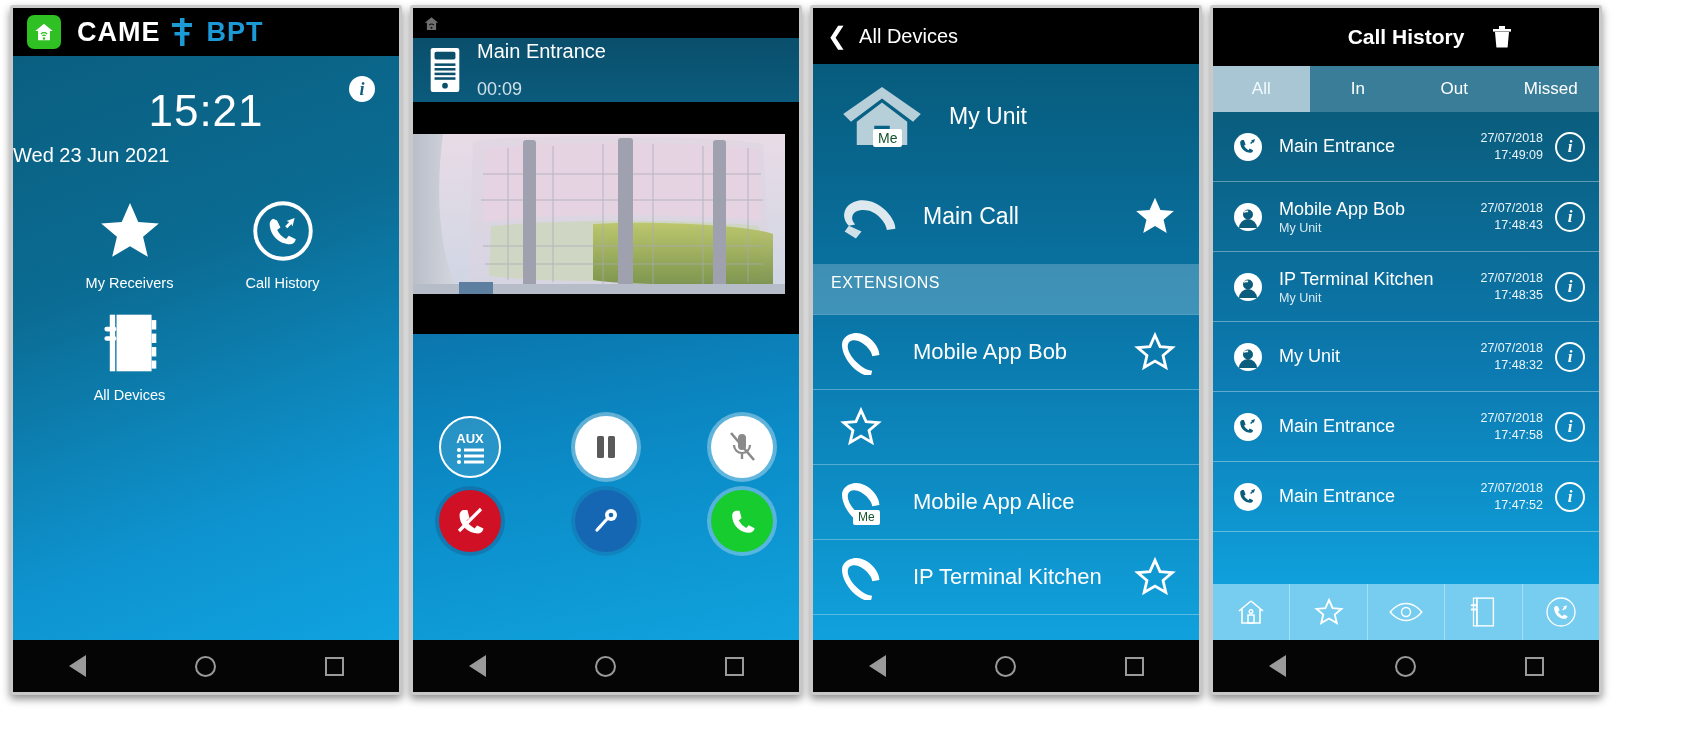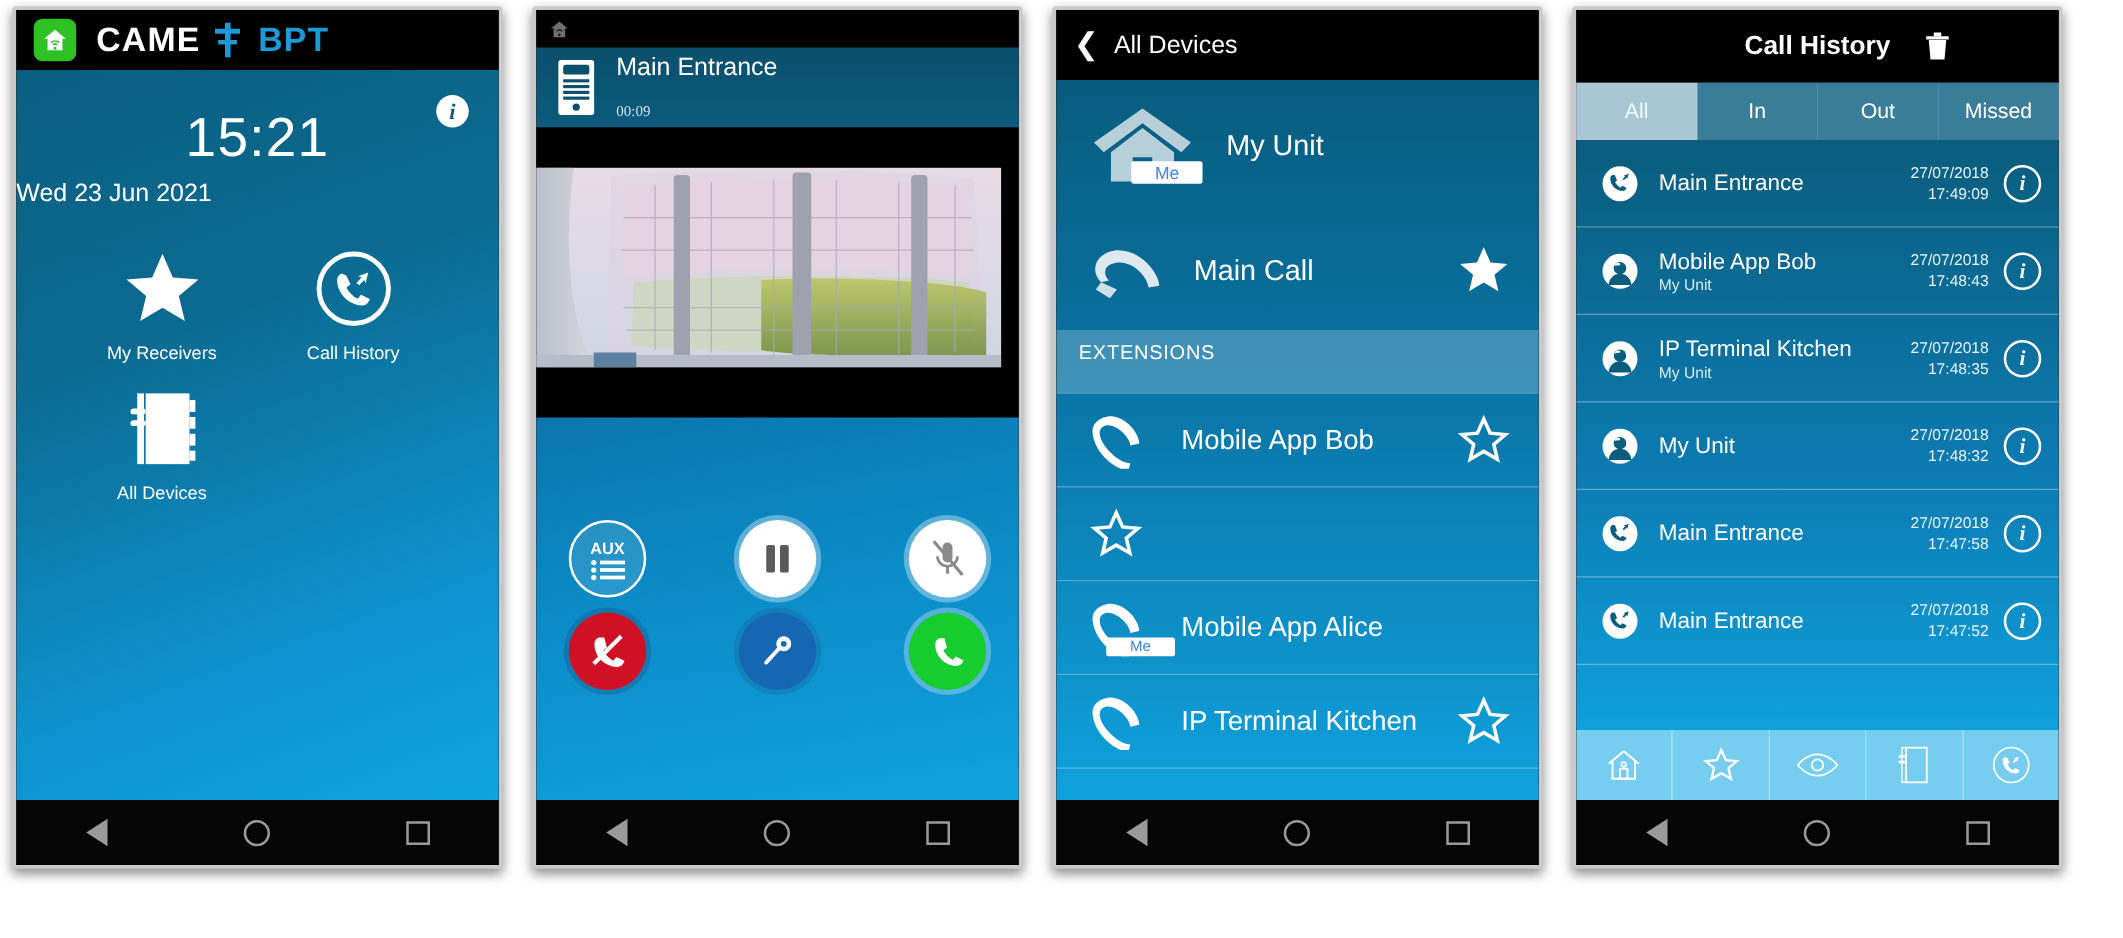--- a/index.html
+++ b/index.html
@@ -7,21 +7,21 @@
     width: 1698px; height: 750px;
     background: #ffffff;
     font-family: "Liberation Sans", sans-serif;
     overflow: hidden;
   }
   .stage {
     position: relative;
     width: 1698px; height: 750px;
     display: flex;
     align-items: flex-start;
-    gap: 16px;
+    gap: 0;
   }
   .phone {
     position: relative;
     width: 392px;
     height: 690px;
     margin-top: 5px;
     margin-left: 8px;
     background: #000;
     border: 3px solid #c9c9c9;
     border-radius: 3px;
@@ -88,21 +88,21 @@
 
   
   .p2-statusbar { height: 30px; background: #000; display:flex; align-items:center; padding-left: 10px; flex: 0 0 30px;}
   .p2-callhdr {
     background: linear-gradient(180deg,#0a4f6c 0%, #0b5b7c 100%);
     height: 64px; display: flex; align-items: center; padding-left: 14px;
     flex: 0 0 64px;
   }
   .p2-callhdr .txtwrap { margin-left: 14px; }
   .p2-name { color: #fff; font-size: 20px; }
-  .p2-timer { color: #cfe0e8; font-size: 12px; margin-top: 16px; font-family: Liberation Serif, serif; }
+  .p2-timer { color: #cfe0e8; font-size: 18px; margin-top: 16px; }
   .p2-blackband { background:#000; flex: 0 0 32px; }
   .p2-video { flex: 0 0 160px; background:#000; position: relative; overflow:hidden; }
   .p2-blackband2 { background:#000; flex: 0 0 40px; }
   .p2-controls {
     flex: 1 1 auto;
     background: linear-gradient(170deg,#0b76ad 0%, #0b8cc8 45%, #10a2dd 100%);
     display:flex; flex-direction: column; justify-content: center;
     padding: 4px 26px 10px 26px;
   }
   .ctrlrow { display:flex; justify-content: space-between; align-items:center; margin: 6px 0; }
@@ -118,21 +118,21 @@
     height: 56px; background:#000; display:flex; align-items:center; padding-left:14px;
     color:#fff; font-size: 20px; flex: 0 0 56px;
   }
   .p3-back { font-size: 24px; margin-right: 12px; line-height: 1; }
   .p3-list { flex: 1 1 auto; display:flex; flex-direction: column; overflow:hidden;
     background: linear-gradient(180deg,#075c7d 0%, #0a76a8 45%, #10a1dd 100%); }
   .unitrow { height: 104px; display:flex; align-items:center; padding-left: 26px; }
   .unitrow .uname { color:#fff; font-size: 23px; margin-left: 24px; }
   .mecorner {
     position:absolute; bottom: 2px; left: 34px;
-    background:#fff; color:#3b82f6; font-size:14px; padding: 0 19px; border-radius:2px; line-height:18px;
+    background:#fff; color:#14532d; font-size:14px; padding: 0 5px; border-radius:2px; line-height:18px;
   }
   .maincallrow { height: 96px; display:flex; align-items:center; padding: 0 22px 0 26px; justify-content: space-between; }
   .mc-left { display:flex; align-items:center; }
   .mc-left .mcname { color:#fff; font-size: 23px; margin-left: 22px; }
   .secthdr {
     background: rgba(255,255,255,0.22);
     color:#fff; font-size: 16px; letter-spacing: .6px;
     padding: 10px 0 22px 18px; flex: 0 0 auto;
   }
   .extrow {

